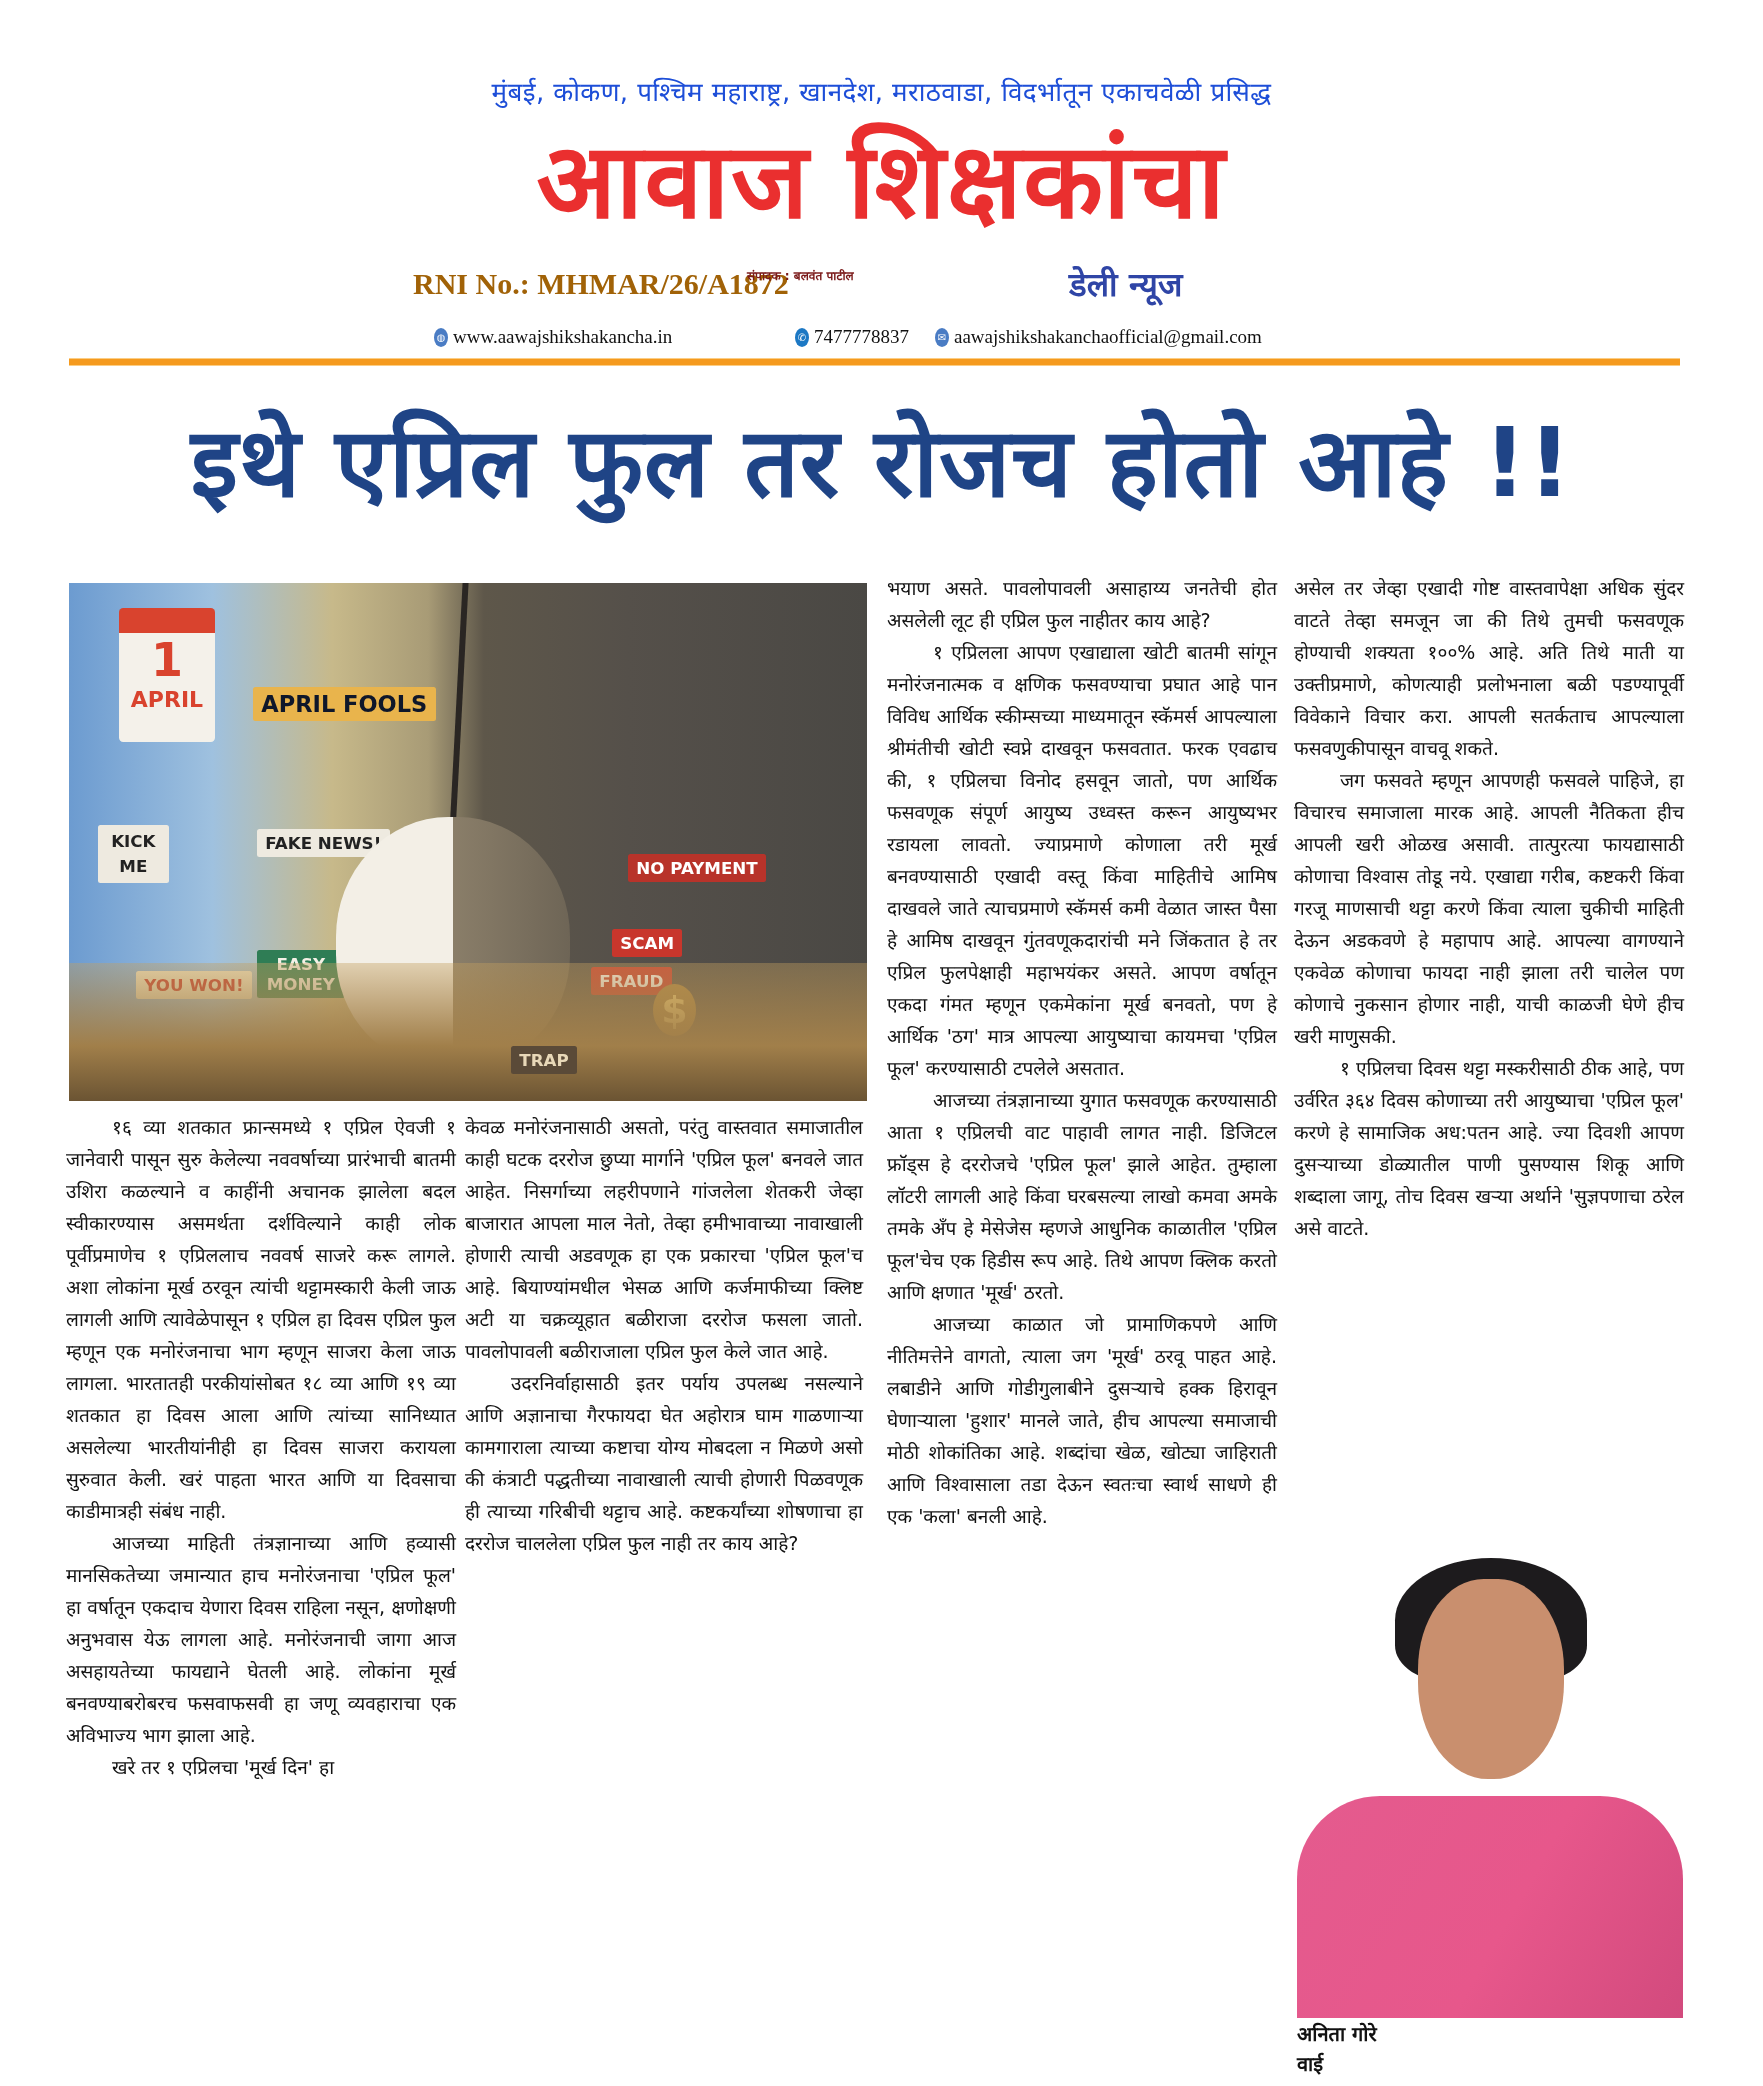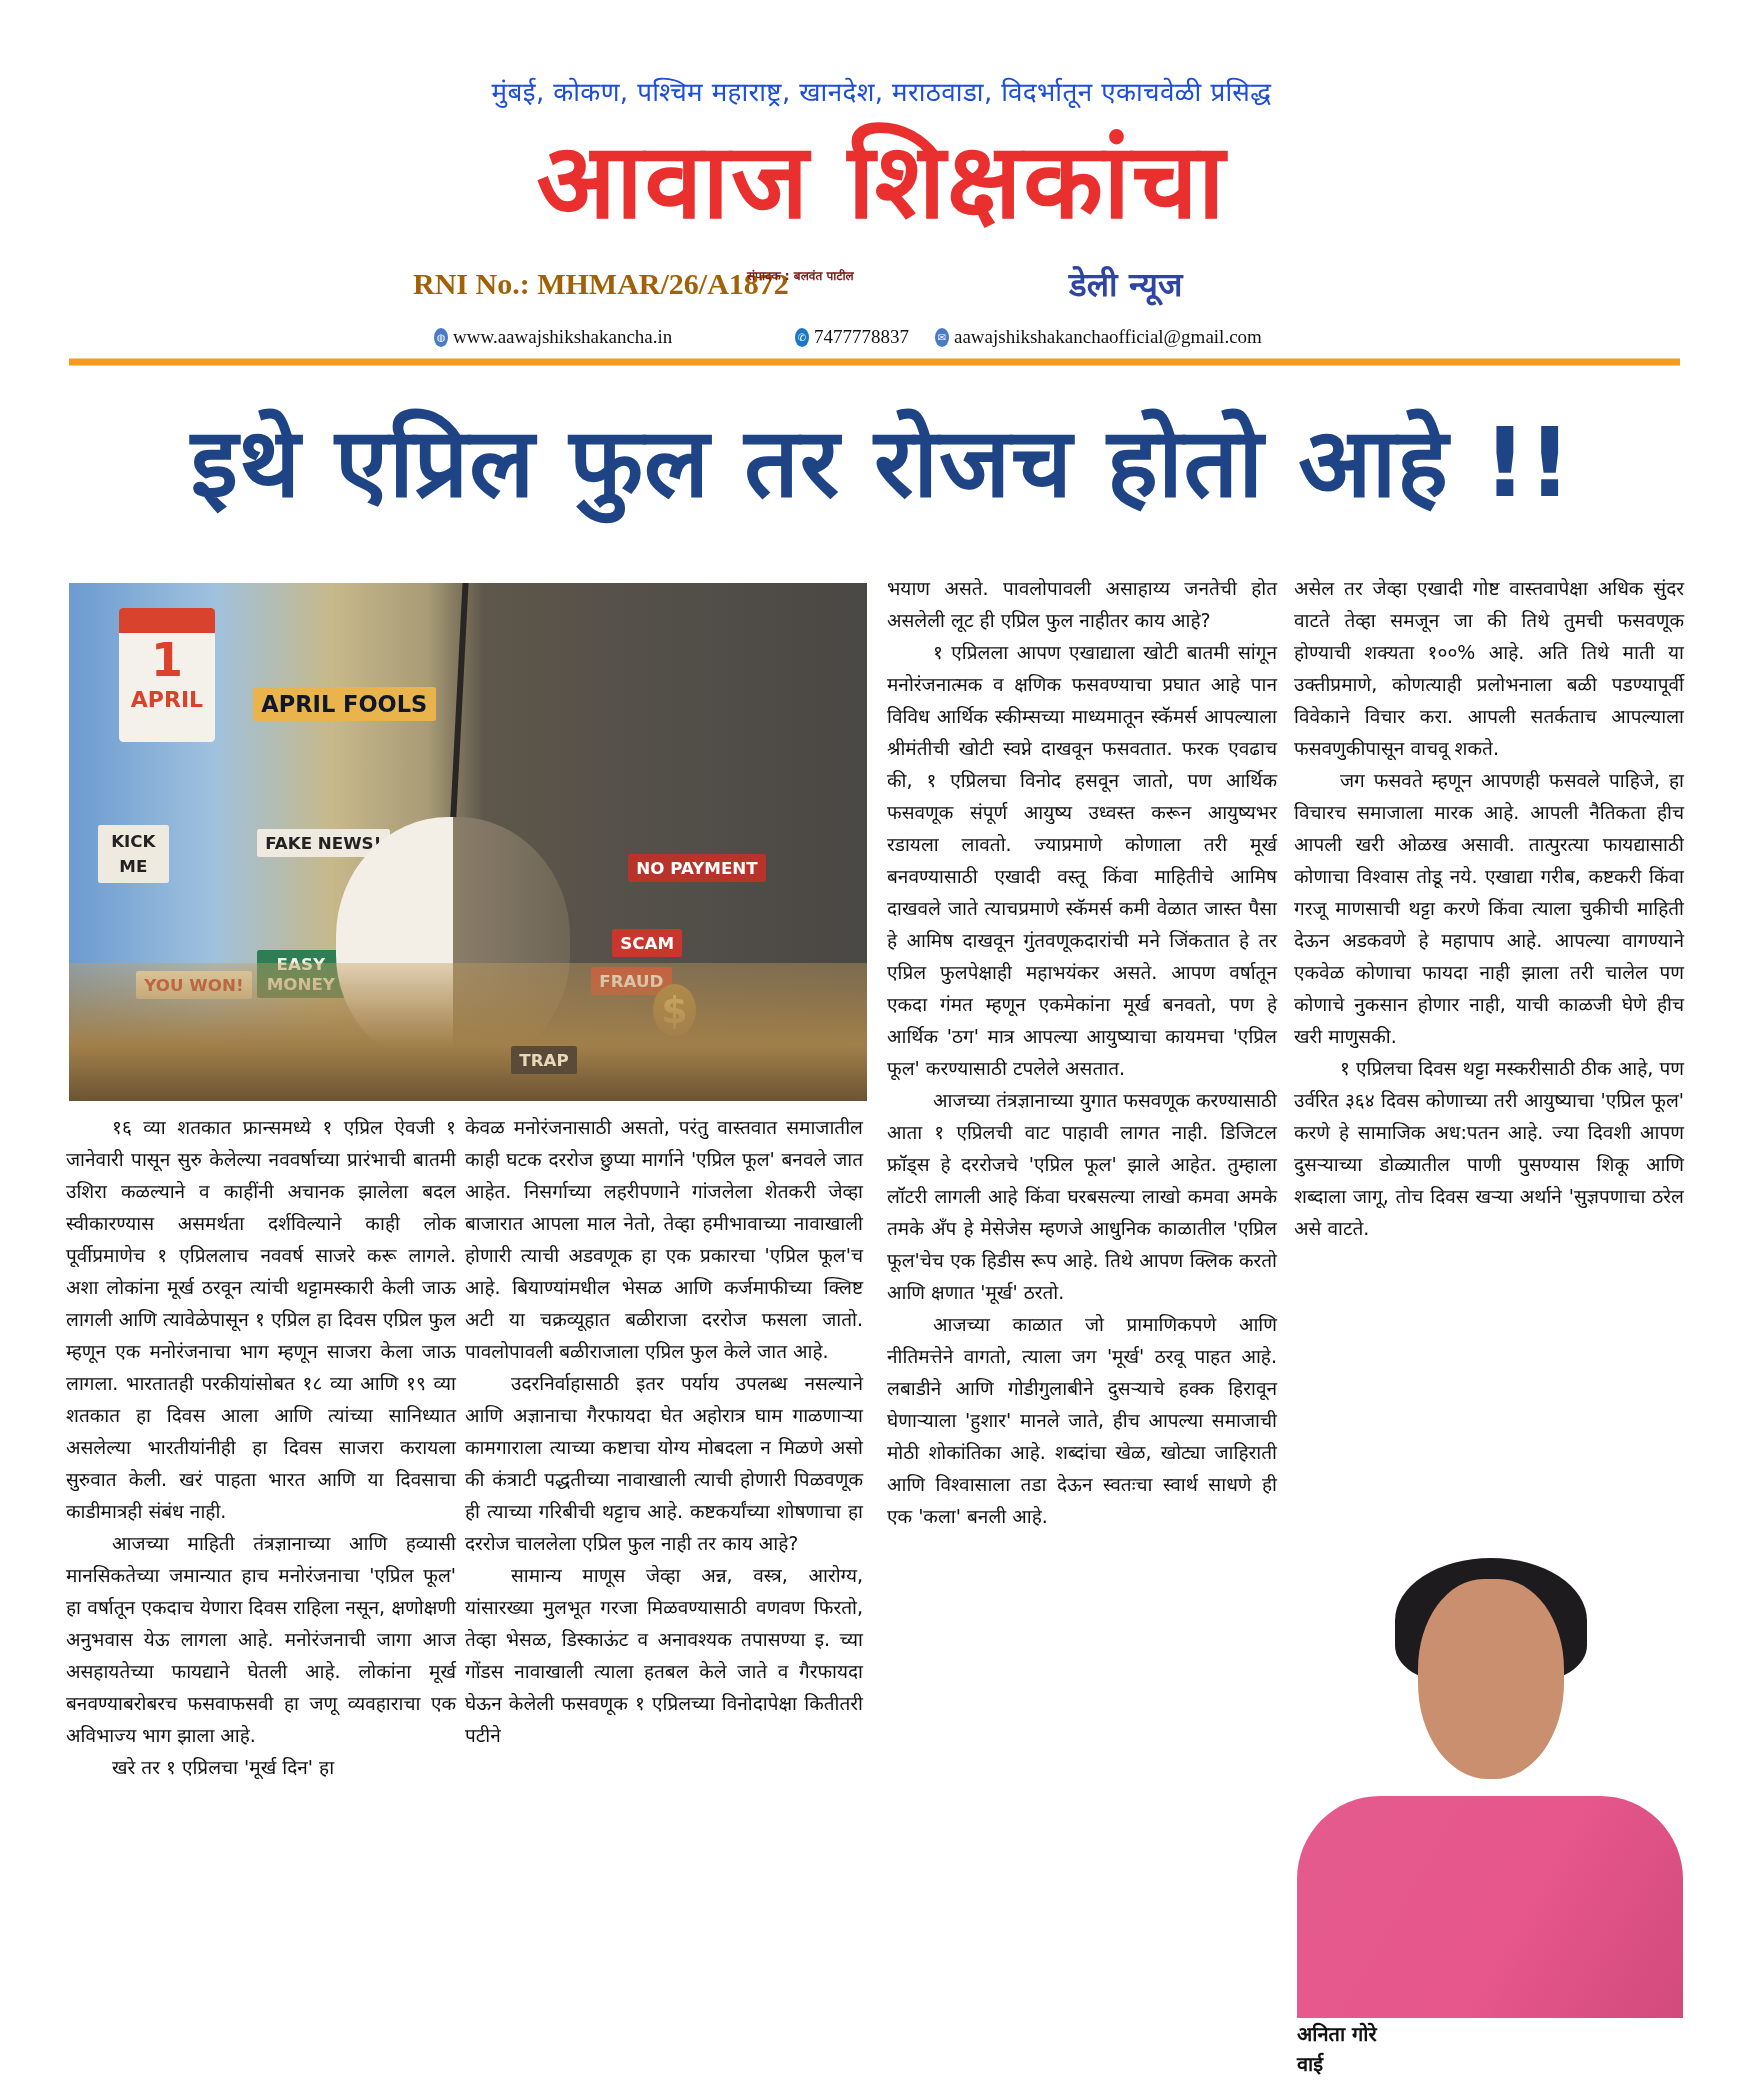--- a/index.html
+++ b/index.html
@@ -118,21 +118,20 @@
 
 <div class="col" id="col1">
   <p class="ind">१६ व्या शतकात फ्रान्समध्ये १ एप्रिल ऐवजी १ जानेवारी पासून सुरु केलेल्या नववर्षाच्या प्रारंभाची बातमी उशिरा कळल्याने व काहींनी अचानक झालेला बदल स्वीकारण्यास असमर्थता दर्शविल्याने काही लोक पूर्वीप्रमाणेच १ एप्रिललाच नववर्ष साजरे करू लागले. अशा लोकांना मूर्ख ठरवून त्यांची थट्टामस्कारी केली जाऊ लागली आणि त्यावेळेपासून १ एप्रिल हा दिवस एप्रिल फुल म्हणून एक मनोरंजनाचा भाग म्हणून साजरा केला जाऊ लागला. भारतातही परकीयांसोबत १८ व्या आणि १९ व्या शतकात हा दिवस आला आणि त्यांच्या सानिध्यात असलेल्या भारतीयांनीही हा दिवस साजरा करायला सुरुवात केली. खरं पाहता भारत आणि या दिवसाचा काडीमात्रही संबंध नाही.</p>
   <p class="ind">आजच्या माहिती तंत्रज्ञानाच्या आणि हव्यासी मानसिकतेच्या जमान्यात हाच मनोरंजनाचा 'एप्रिल फूल' हा वर्षातून एकदाच येणारा दिवस राहिला नसून, क्षणोक्षणी अनुभवास येऊ लागला आहे. मनोरंजनाची जागा आज असहायतेच्या फायद्याने घेतली आहे. लोकांना मूर्ख बनवण्याबरोबरच फसवाफसवी हा जणू व्यवहाराचा एक अविभाज्य भाग झाला आहे.</p>
   <p class="ind">खरे तर १ एप्रिलचा 'मूर्ख दिन' हा</p>
 </div>
 
 <div class="col" id="col2">
   <p>केवळ मनोरंजनासाठी असतो, परंतु वास्तवात समाजातील काही घटक दररोज छुप्या मार्गाने 'एप्रिल फूल' बनवले जात आहेत. निसर्गाच्या लहरीपणाने गांजलेला शेतकरी जेव्हा बाजारात आपला माल नेतो, तेव्हा हमीभावाच्या नावाखाली होणारी त्याची अडवणूक हा एक प्रकारचा 'एप्रिल फूल'च आहे. बियाण्यांमधील भेसळ आणि कर्जमाफीच्या क्लिष्ट अटी या चक्रव्यूहात बळीराजा दररोज फसला जातो. पावलोपावली बळीराजाला एप्रिल फुल केले जात आहे.</p>
   <p class="ind">उदरनिर्वाहासाठी इतर पर्याय उपलब्ध नसल्याने आणि अज्ञानाचा गैरफायदा घेत अहोरात्र घाम गाळणाऱ्या कामगाराला त्याच्या कष्टाचा योग्य मोबदला न मिळणे असो की कंत्राटी पद्धतीच्या नावाखाली त्याची होणारी पिळवणूक ही त्याच्या गरिबीची थट्टाच आहे. कष्टकर्यांच्या शोषणाचा हा दररोज चाललेला एप्रिल फुल नाही तर काय आहे?</p>
-  <p class="ind">सामान्य माणूस जेव्हा अन्न, वस्त्र, आरोग्य, यांसारख्या मुलभूत गरजा मिळवण्यासाठी वणवण फिरतो, तेव्हा भेसळ, डिस्काऊंट व अनावश्यक तपासण्या इ. च्या गोंडस नावाखाली त्याला हतबल केले जाते व गैरफायदा घेऊन केलेली फसवणूक १ एप्रिलच्या विनोदापेक्षा कितीतरी पटीने</p>
 </div>
 
 <div class="col" id="col3">
   <p>भयाण असते. पावलोपावली असाहाय्य जनतेची होत असलेली लूट ही एप्रिल फुल नाहीतर काय आहे?</p>
   <p class="ind">१ एप्रिलला आपण एखाद्याला खोटी बातमी सांगून मनोरंजनात्मक व क्षणिक फसवण्याचा प्रघात आहे पान विविध आर्थिक स्कीम्सच्या माध्यमातून स्कॅमर्स आपल्याला श्रीमंतीची खोटी स्वप्ने दाखवून फसवतात. फरक एवढाच की, १ एप्रिलचा विनोद हसवून जातो, पण आर्थिक फसवणूक संपूर्ण आयुष्य उध्वस्त करून आयुष्यभर रडायला लावतो. ज्याप्रमाणे कोणाला तरी मूर्ख बनवण्यासाठी एखादी वस्तू किंवा माहितीचे आमिष दाखवले जाते त्याचप्रमाणे स्कॅमर्स कमी वेळात जास्त पैसा हे आमिष दाखवून गुंतवणूकदारांची मने जिंकतात हे तर एप्रिल फुलपेक्षाही महाभयंकर असते. आपण वर्षातून एकदा गंमत म्हणून एकमेकांना मूर्ख बनवतो, पण हे आर्थिक 'ठग' मात्र आपल्या आयुष्याचा कायमचा 'एप्रिल फूल' करण्यासाठी टपलेले असतात.</p>
   <p class="ind">आजच्या तंत्रज्ञानाच्या युगात फसवणूक करण्यासाठी आता १ एप्रिलची वाट पाहावी लागत नाही. डिजिटल फ्रॉड्स हे दररोजचे 'एप्रिल फूल' झाले आहेत. तुम्हाला लॉटरी लागली आहे किंवा घरबसल्या लाखो कमवा अमके तमके अँप हे मेसेजेस म्हणजे आधुनिक काळातील 'एप्रिल फूल'चेच एक हिडीस रूप आहे. तिथे आपण क्लिक करतो आणि क्षणात 'मूर्ख' ठरतो.</p>
   <p class="ind">आजच्या काळात जो प्रामाणिकपणे आणि नीतिमत्तेने वागतो, त्याला जग 'मूर्ख' ठरवू पाहत आहे. लबाडीने आणि गोडीगुलाबीने दुसऱ्याचे हक्क हिरावून घेणाऱ्याला 'हुशार' मानले जाते, हीच आपल्या समाजाची मोठी शोकांतिका आहे. शब्दांचा खेळ, खोट्या जाहिराती आणि विश्वासाला तडा देऊन स्वतःचा स्वार्थ साधणे ही एक 'कला' बनली आहे.</p>
 </div>
 
 <div class="col" id="col4">

